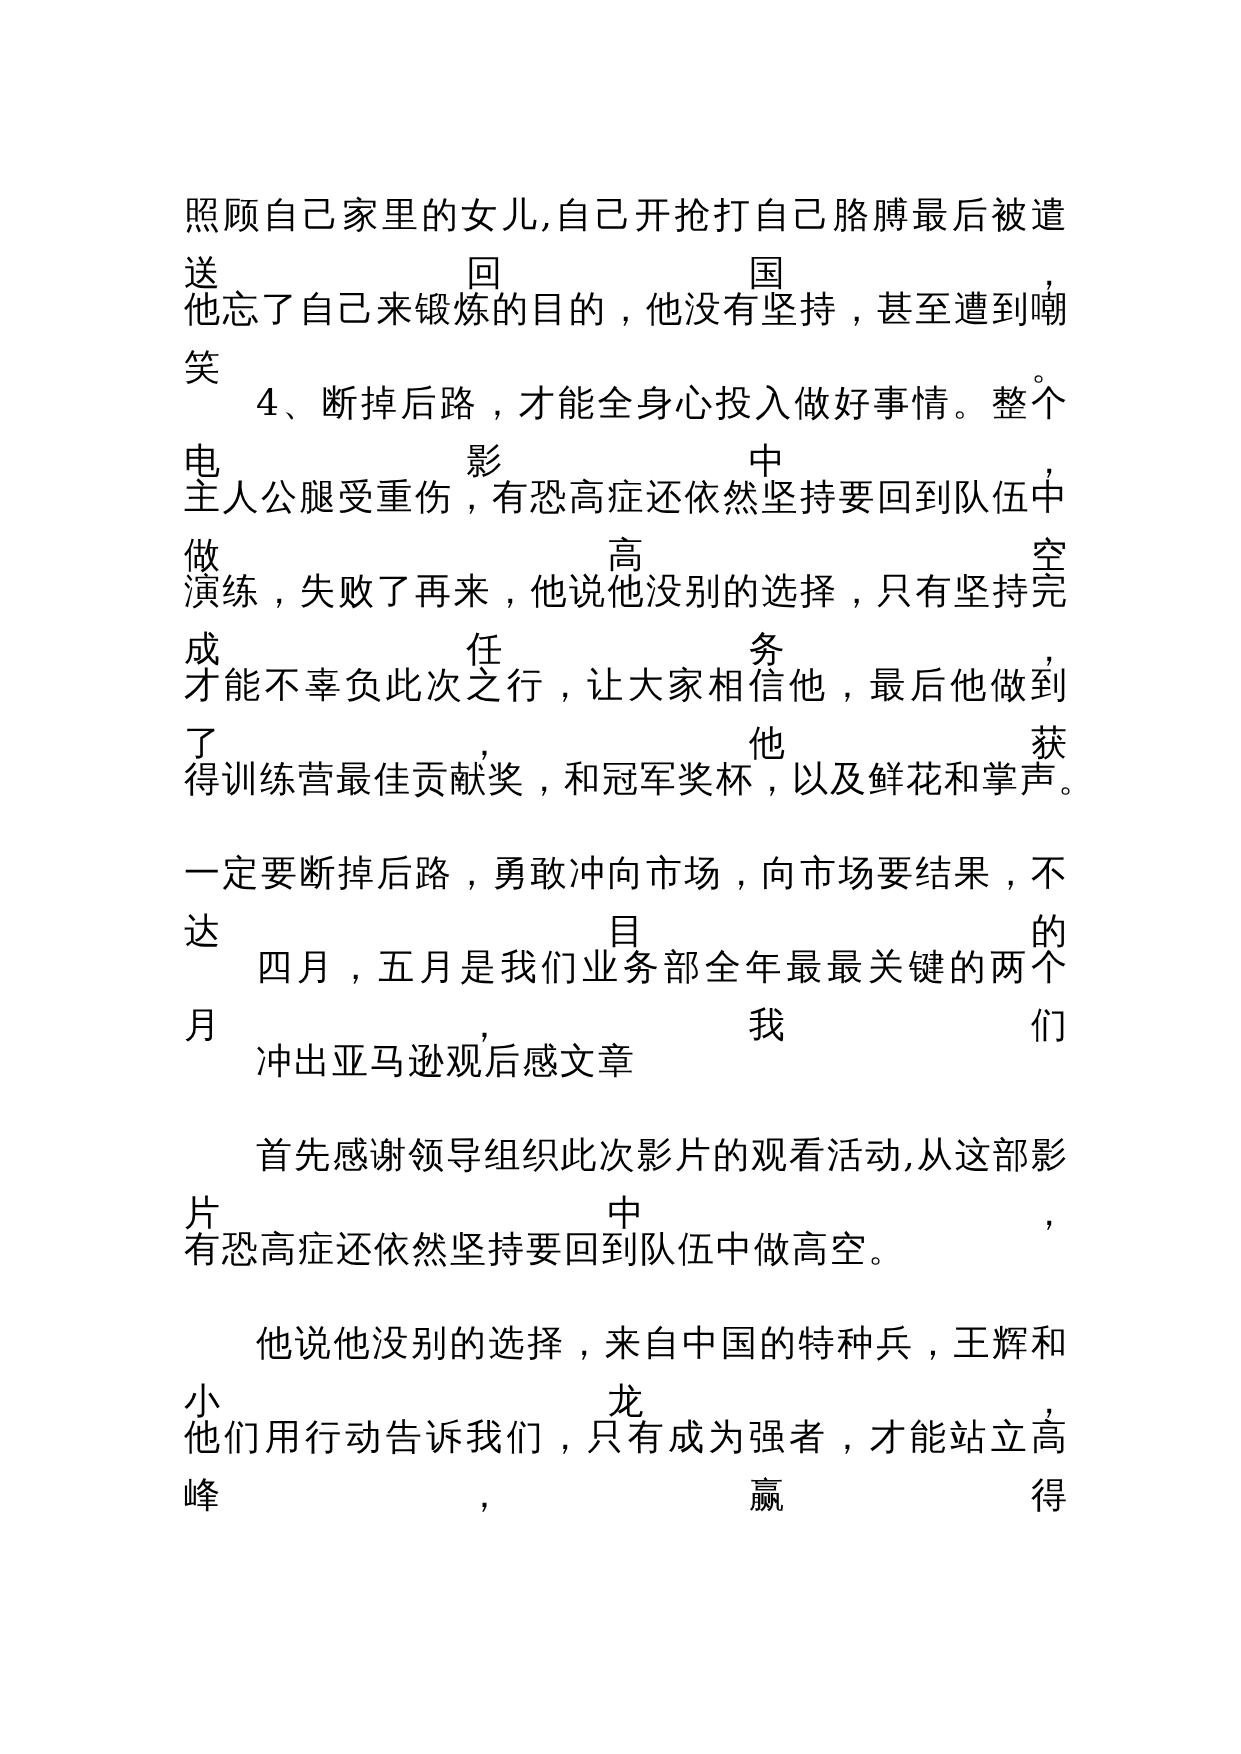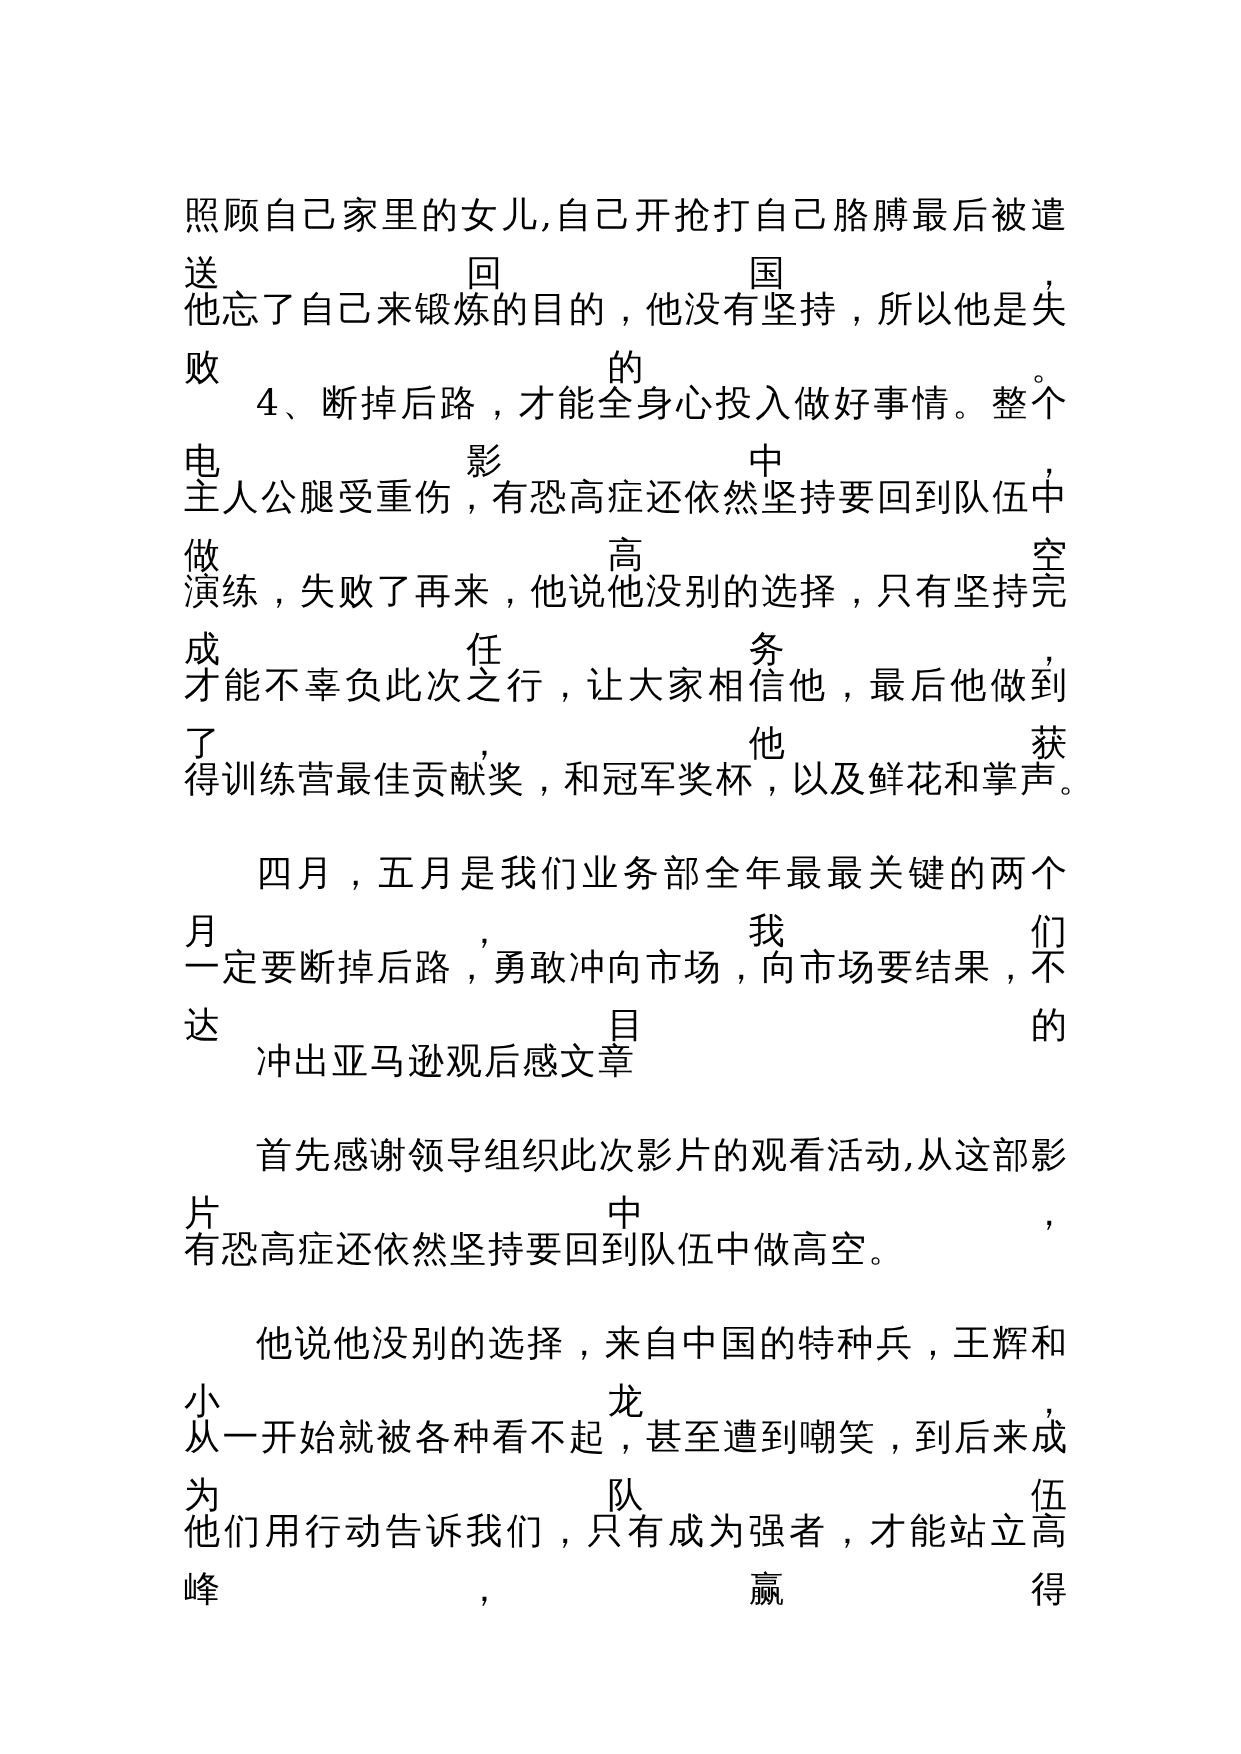--- a/index.html
+++ b/index.html
@@ -42,29 +42,28 @@
   .line.indent {
     text-indent: 72px;
   }
 </style>
 </head>
 <body>
 
 <div class="page">
   <div class="textblock">
     <p class="line full">照顾自己家里的女儿,自己开抢打自己胳膊最后被遣送回国，</p>
-    <p class="line full">他忘了自己来锻炼的目的，他没有坚持，所以他是失败的。</p>
+    <p class="line full">他忘了自己来锻炼的目的，他没有坚持，甚至遭到嘲笑。</p>
     <p class="line full indent">4、断掉后路，才能全身心投入做好事情。整个电影中，</p>
     <p class="line full">主人公腿受重伤，有恐高症还依然坚持要回到队伍中做高空</p>
     <p class="line full">演练，失败了再来，他说他没别的选择，只有坚持完成任务，</p>
     <p class="line full">才能不辜负此次之行，让大家相信他，最后他做到了，他获</p>
     <p class="line">得训练营最佳贡献奖，和冠军奖杯，以及鲜花和掌声。</p>
+    <p class="line full">一定要断掉后路，勇敢冲向市场，向市场要结果，不达目的</p>
     <p class="line full indent">四月，五月是我们业务部全年最最关键的两个月，我们</p>
-    <p class="line full">一定要断掉后路，勇敢冲向市场，向市场要结果，不达目的</p>
     <p class="line indent">冲出亚马逊观后感文章</p>
     <p class="line full indent">首先感谢领导组织此次影片的观看活动,从这部影片中，</p>
     <p class="line">有恐高症还依然坚持要回到队伍中做高空。</p>
     <p class="line full indent">他说他没别的选择，来自中国的特种兵，王辉和小龙，</p>
-    <p class="line full">从一开始就被各种看不起，甚至遭到嘲笑，到后来成为队伍</p>
     <p class="line full">他们用行动告诉我们，只有成为强者，才能站立高峰，赢得</p>
 
   </div>
 </div>
 
 </body></html>

